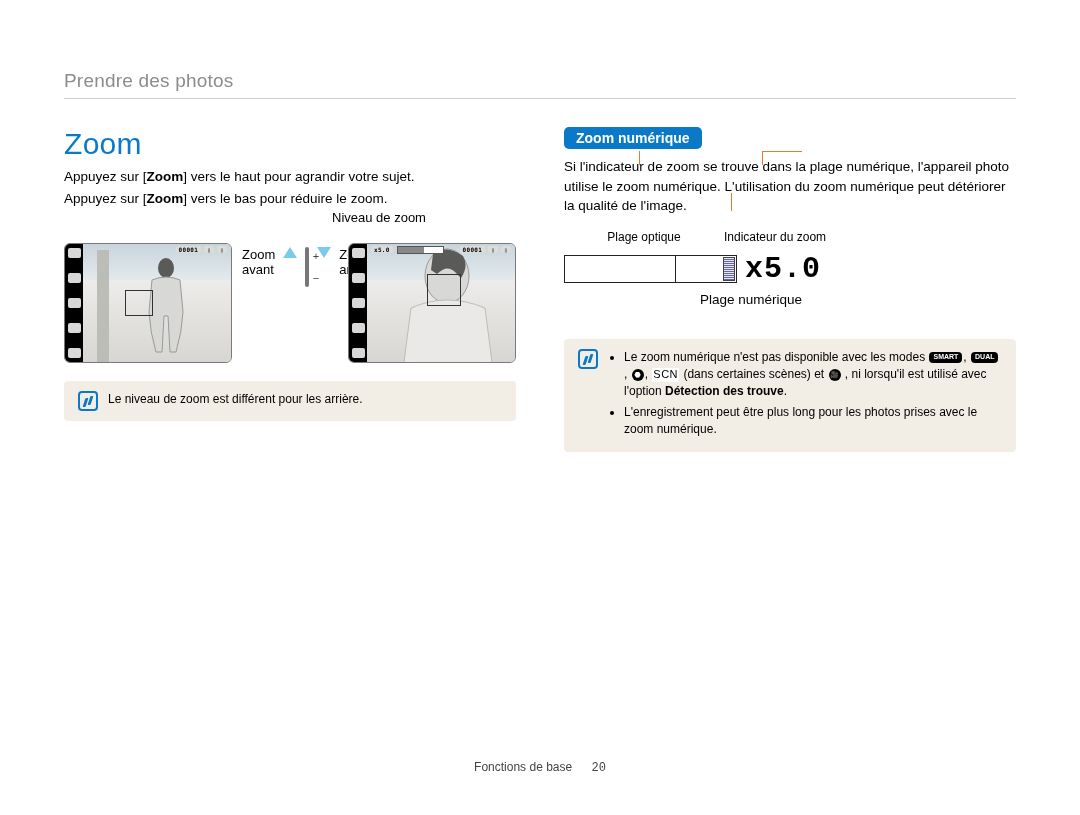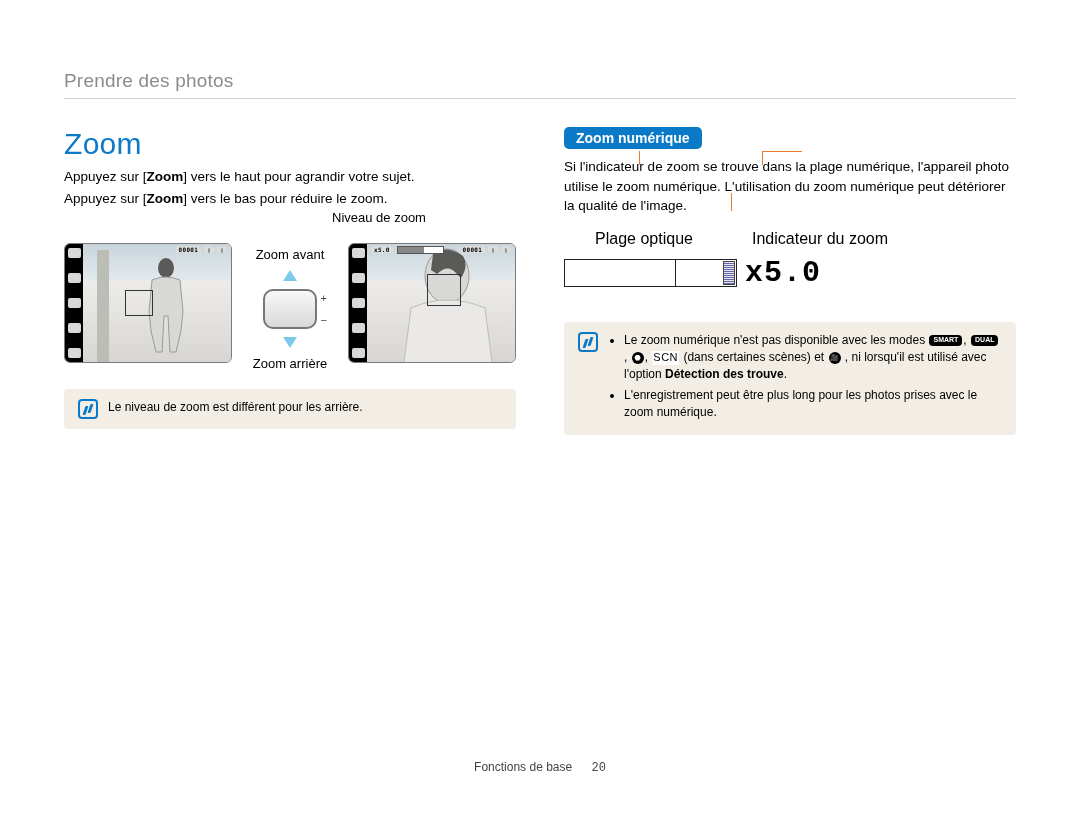--- a/index.html
+++ b/index.html
@@ -77,21 +77,21 @@
   .lcd .fig svg { width:100%; height:100%; }
   .lcd .iconcol { position:absolute; left:0; top:0; bottom:0; width:18px; background:#000; display:flex; flex-direction:column; align-items:center; justify-content:space-between; padding:4px 0; box-sizing:border-box; }
   .lcd .iconcol div { width:13px; height:10px; border-radius:2px; background:#d8d8d8; }
   .lcd .topbar { position:absolute; top:2px; right:4px; left:22px; display:flex; gap:3px; align-items:center; justify-content:flex-end; font-size:6px; font-family:monospace; color:#000; font-weight:bold; letter-spacing:0.3px; }
   .lcd .badge { background:#dcdcdc; border-radius:2px; padding:0 3px; }
   .lcd .zoombar { position:absolute; top:2px; left:48px; width:45px; height:6px; border:1px solid #555; background:#fff; }
   .lcd .zoombar .fill { height:100%; background:#888; width:58%; }
   .lcd .af { position:absolute; border:1px solid #333; width:26px; height:24px; left:60px; top:46px; }
   .lcd .af-face { left:78px; top:30px; width:32px; height:30px; }
 
-  .center-col { width:96px; display:flex; flex-direction:column; align-items:center; gap:8px; padding-top:4px;}
+  .center-col { width:96px; display:flex; flex-direction:row; align-items:flex-start; gap:8px; padding-top:4px;}
   .zoombtn {
     width:50px; height:36px; border:2px solid #777; border-radius:10px; background:linear-gradient(#f8f8f8,#d9d9d9);
     position:relative;
   }
   .zoombtn::before { content:"+"; position:absolute; right:-12px; top:1px; font-size:11px; color:#444; }
   .zoombtn::after { content:"−"; position:absolute; right:-12px; bottom:1px; font-size:11px; color:#444; }
   .arrow { width:0; height:0; border-left:7px solid transparent; border-right:7px solid transparent; }
   .arrow.up { border-bottom:11px solid #7ccaea; }
   .arrow.dn { border-top:11px solid #7ccaea; }
   .niveau-label { text-align:left; margin-bottom:0; font-size:13px; }
@@ -114,21 +114,21 @@
   }
   .note .iconbox::before {
     content:""; position:absolute; width:3px; height:9px; background:#0a7ac8; left:4px; top:5px; transform: skewX(-18deg); border-radius:1px;
   }
   .note .iconbox::after {
     content:""; position:absolute; width:3px; height:9px; background:#0a7ac8; right:4px; top:3px; transform: skewX(-18deg); border-radius:1px;
   }
 
   
   .range-wrap { margin-top:14px; }
-  .range-labels-top { display:flex; gap:48px; padding-left:20px; font-size:16px; margin-bottom:8px; }
+  .range-labels-top { display:flex; gap:20px; padding-left:20px; font-size:12px; margin-bottom:8px; }
   .range-labels-top .sp { width:120px; text-align:center;}
   .range-bar { display:flex; align-items:center; gap:8px; }
   .range-bar .boxline { display:flex; border:1.5px solid #222; height:26px; }
   .range-bar .seg { width:110px; border-right:1.5px solid #222; }
   .range-bar .seg:last-child { border-right:none; }
   .range-bar .seg.dig { width:60px; position:relative; }
   .range-bar .marker { position:absolute; right:2px; top:2px; bottom:2px; width:10px;
     background: repeating-linear-gradient(0deg,#66a,#66a 1px,#e6e6ef 1px,#e6e6ef 2px);
     outline:1px solid #444;
   }
@@ -263,20 +263,23 @@
           <span class="sp" style="width:auto">Indicateur du zoom</span>
         </div>
         <div class="range-bar">
           <div class="boxline">
             <div class="seg"></div>
             <div class="seg dig">
               <div class="marker"></div>
             </div>
           </div>
           <span class="zoomval">x5.0</span>
+        </div>
+        <div class="range-labels-bottom">
+          <span>Plage numérique</span>
         </div>
 
         <div class="rptr v" style="left:75px; top:24px; height:14px;"></div>
         <div class="rptr v" style="left:167px; top:66px; height:18px;"></div>
         <div class="rptr v" style="left:198px; top:24px; height:14px;"></div>
         <div class="rptr h" style="left:198px; top:24px; width:40px;"></div>
       </div>
 
       <div class="note" style="margin-top:32px;">
         <div class="iconbox"></div>

